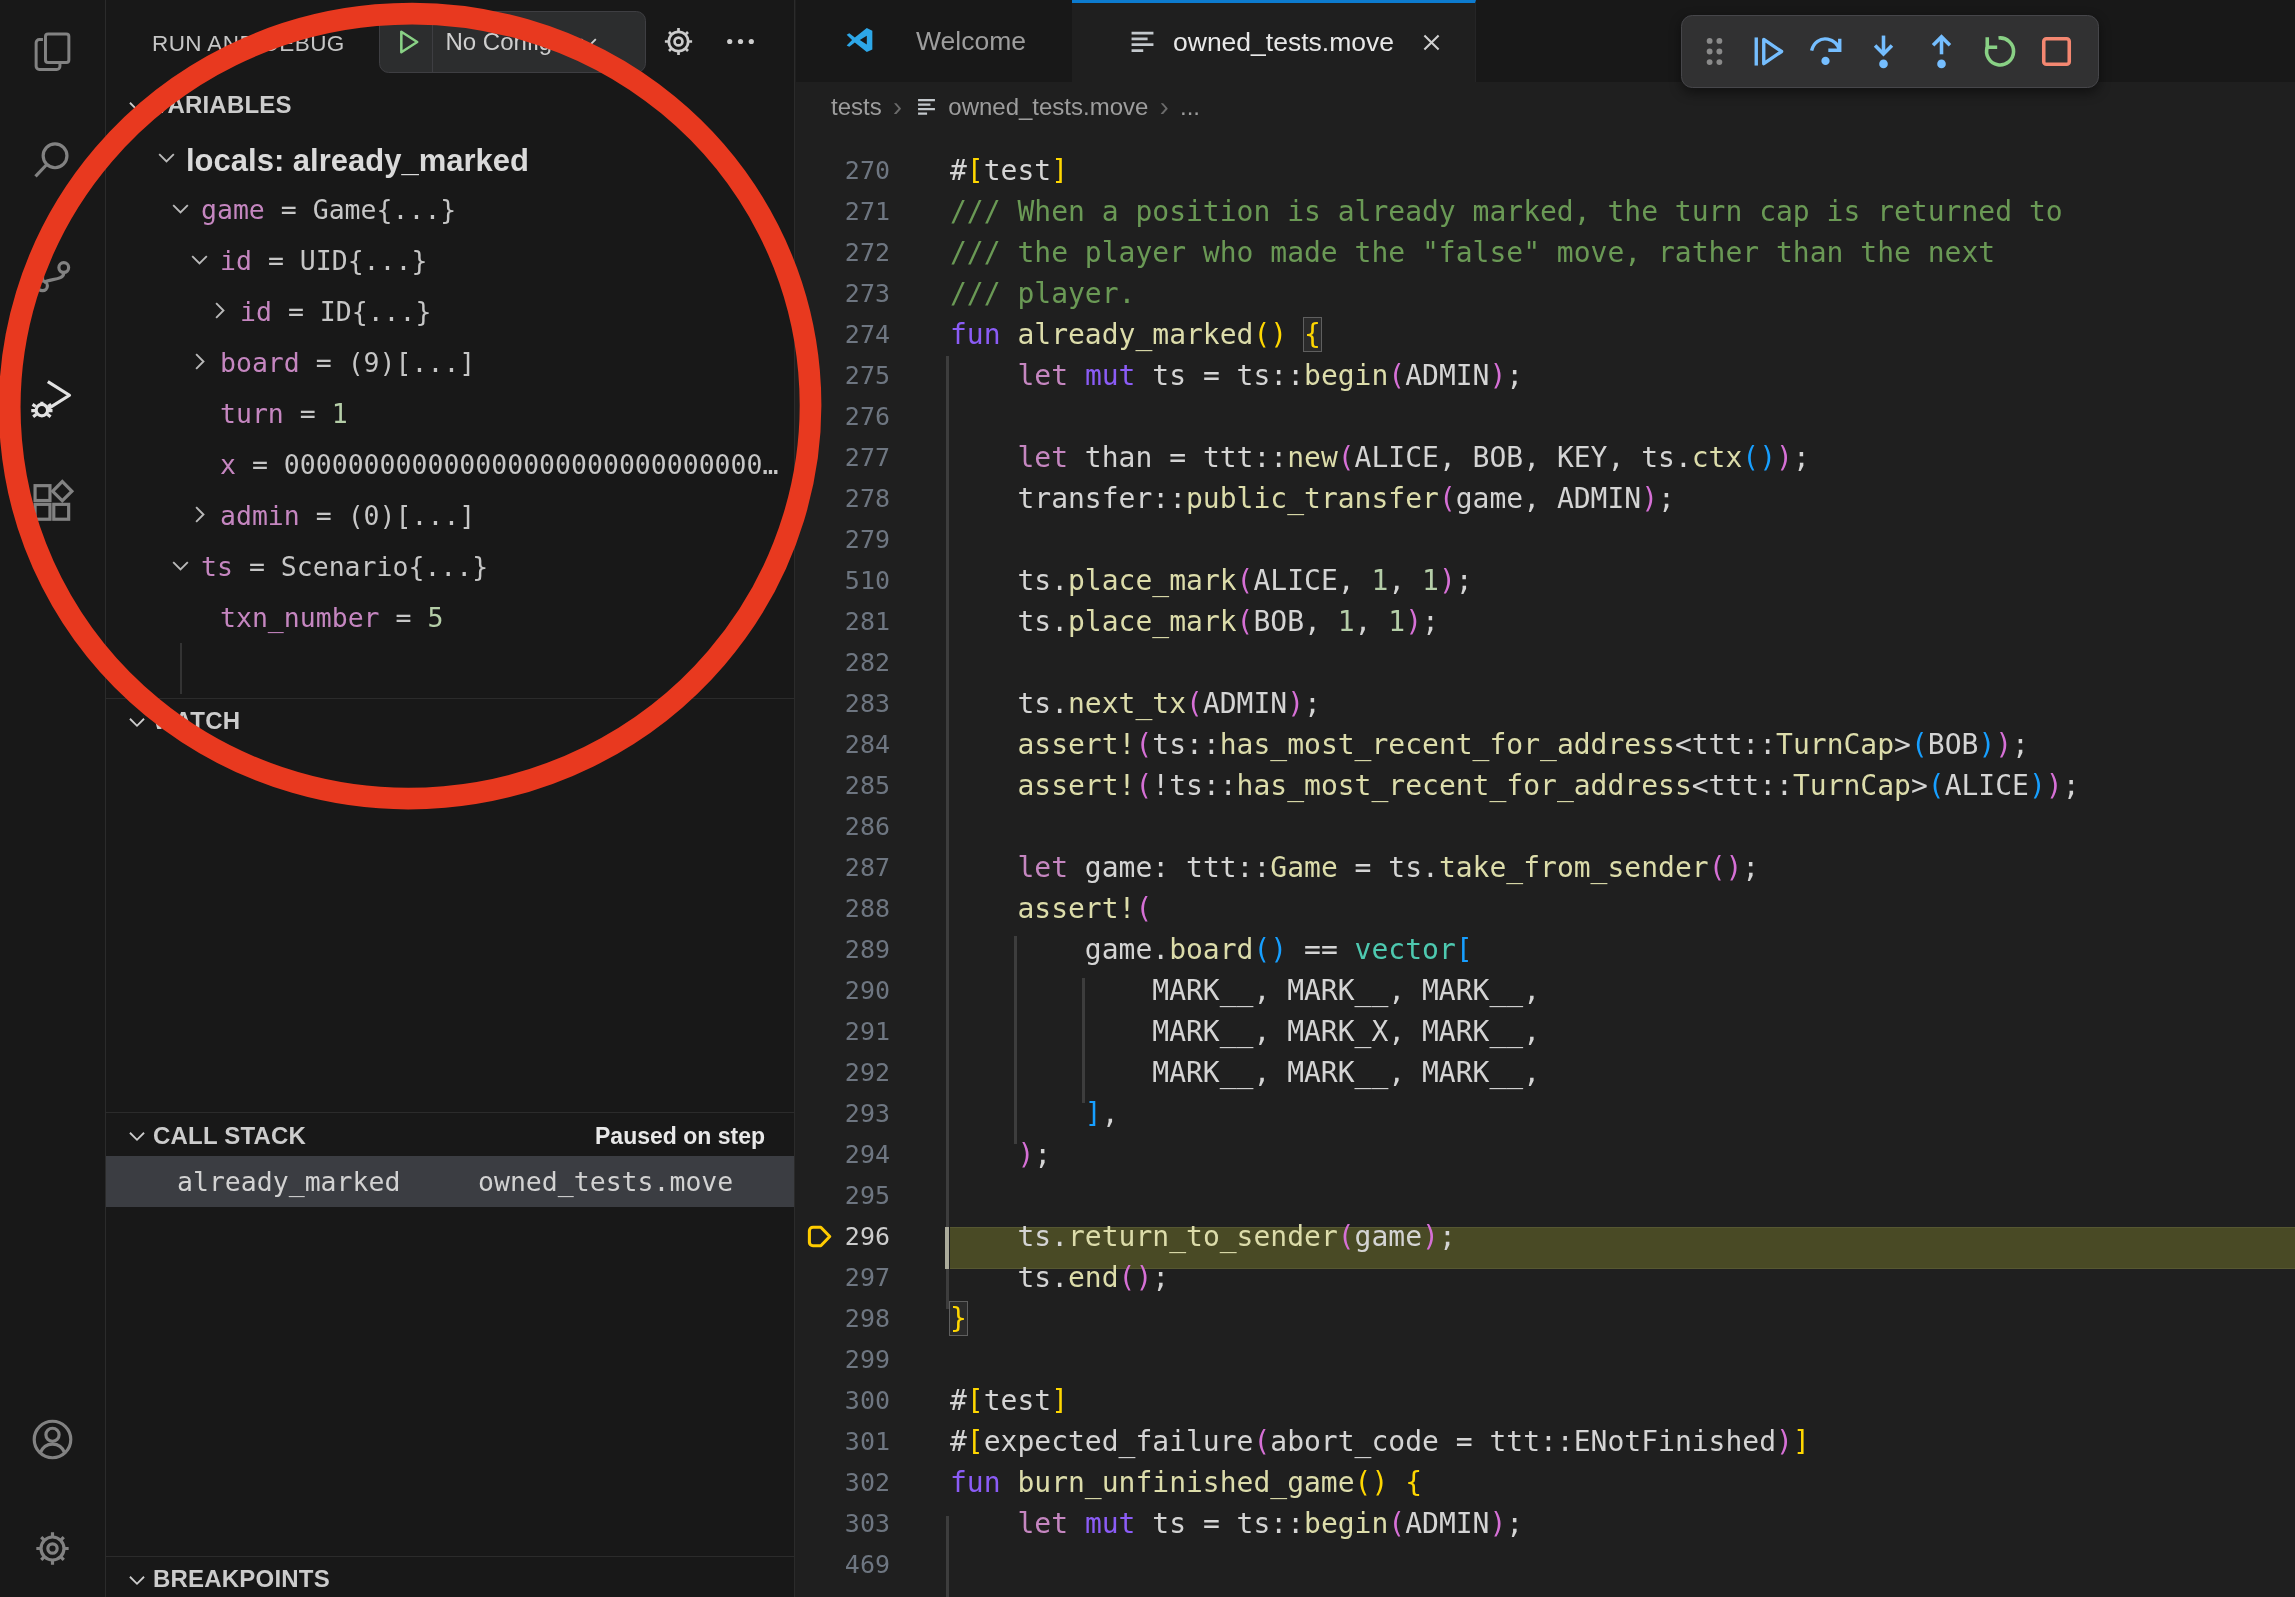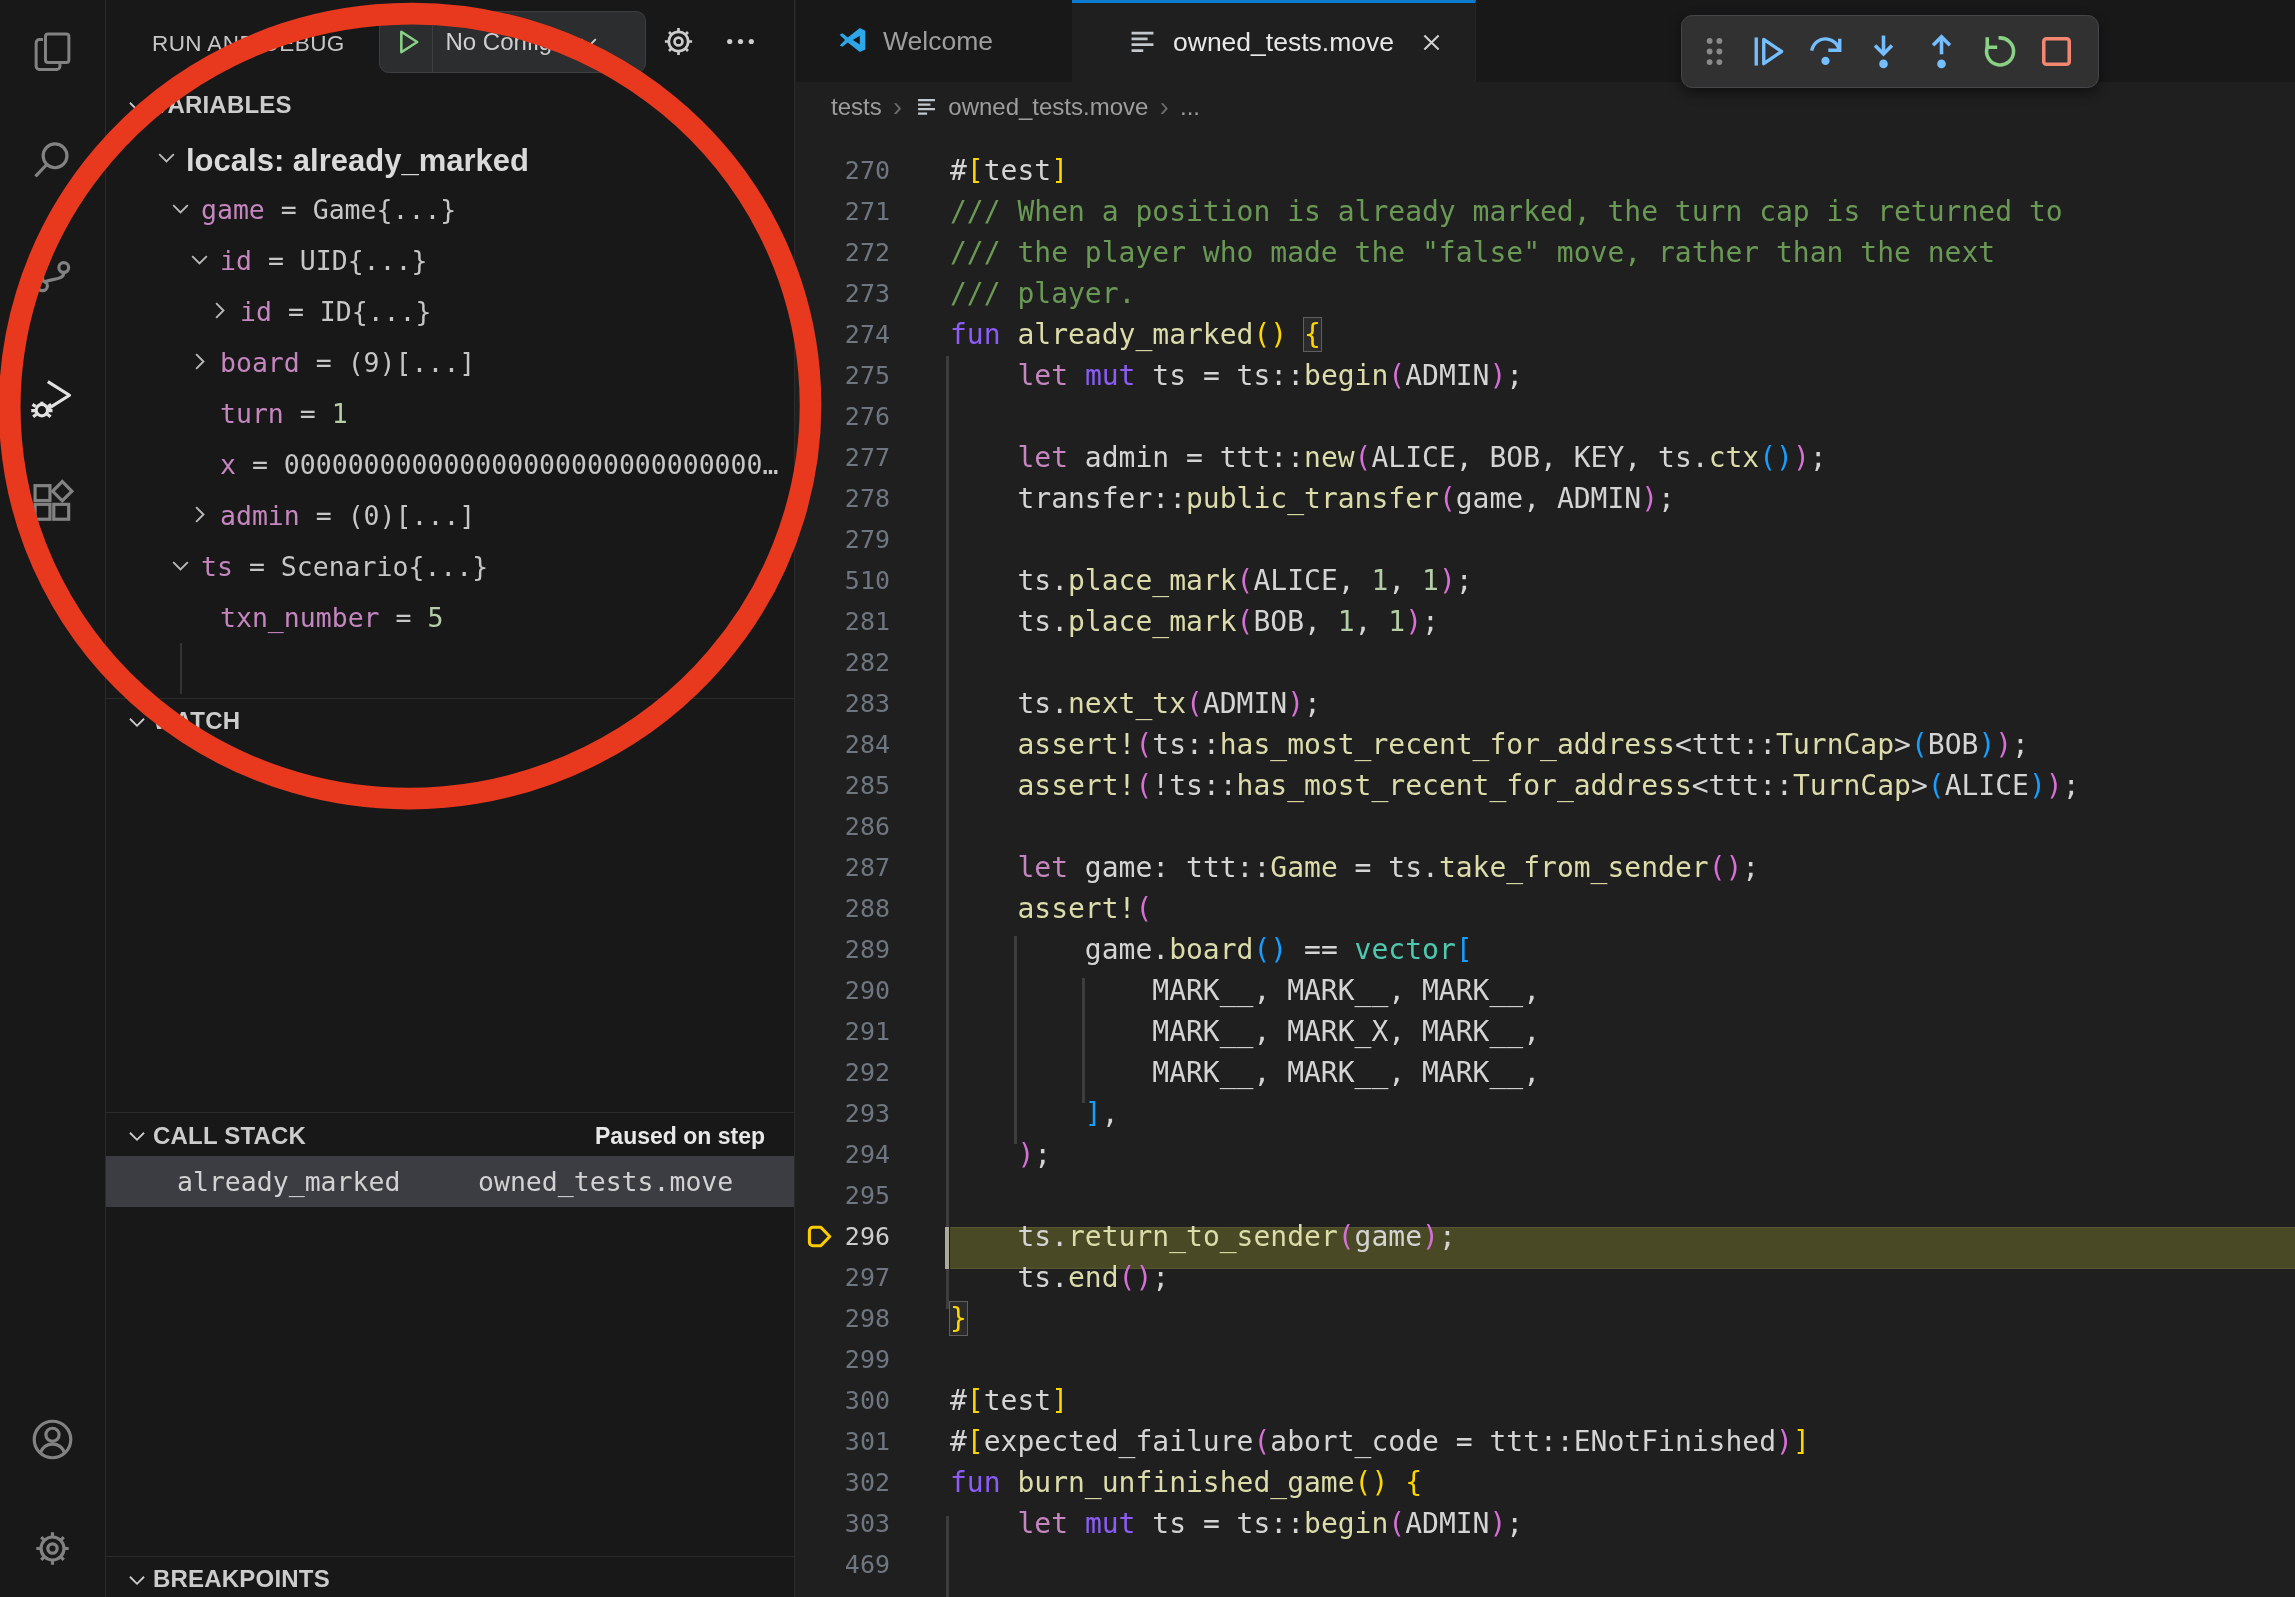--- a/index.html
+++ b/index.html
@@ -39,21 +39,21 @@
 
   #callstack-row{position:absolute;left:0;top:44px;width:688px;height:51px;background:#3b3d42;}
   #callstack-row .fnname{position:absolute;left:71px;top:9.7px;font-size:26.5px;color:#d2d2d2;font-family:"DejaVu Sans Mono",monospace;}
   #callstack-row .fnfile{position:absolute;left:372px;top:9.7px;font-size:26.5px;color:#d2d2d2;font-family:"DejaVu Sans Mono",monospace;}
   #paused-badge{position:absolute;right:29px;top:8px;font-size:23px;font-weight:700;color:#e8e8e8;}
 
   
   #editor{position:absolute;left:796px;top:0;width:1499px;height:1597px;background:#1f1f1f;}
   #tabstrip{position:absolute;left:0;top:0;width:1499px;height:82px;background:#181818;}
   .tab{position:absolute;top:0;height:82px;display:flex;align-items:center;box-sizing:border-box;border-right:0.8px solid #252526;}
-  #tab-welcome{left:12px;width:274px;background:#181818;padding-left:27px;}
+  #tab-welcome{left:19px;width:274px;background:#181818;padding-left:27px;gap:26px;}
   #tab-active{left:276px;width:404px;background:#1f1f1f;border-top:3.2px solid #0c7bcf;padding-left:53px;}
   .tab .tab-icon{width:35px;height:35px;margin-right:13px;flex:none;}
   #tab-welcome .tab-label{font-size:26.5px;color:#9d9d9d;}
   #tab-active .tab-label{font-size:26.5px;color:#e8e8e8;}
   .tab-close{width:31px;height:31px;color:#d0d0d0;margin-left:22.5px;flex:none;}
 
   #breadcrumb{position:absolute;left:0;top:82px;width:1499px;height:50px;background:#1f1f1f;display:flex;align-items:center;padding-left:35px;box-sizing:border-box;}
   #breadcrumb .bc-item{font-size:24px;color:#9d9d9d;white-space:nowrap;}
   #breadcrumb .bc-sep{font-size:27px;color:#6b6b6b;margin:0 11.3px;}
   #breadcrumb .bc-icon{width:27px;height:27px;margin-right:8px;}
@@ -354,21 +354,21 @@
         <div class="cl">
           <span class="lnum">275</span>
           <span class="ctext"><span>    </span><span class="t-c">let</span><span class="t-w"> </span><span class="t-k">mut</span><span class="t-w"> ts = ts::</span><span class="t-f">begin</span><span class="t-b2">(</span><span class="t-w">ADMIN</span><span class="t-b2">)</span><span class="t-w">;</span></span>
         </div>
         <div class="cl">
           <span class="lnum">276</span>
           <span class="ctext"></span>
         </div>
         <div class="cl">
           <span class="lnum">277</span>
-          <span class="ctext"><span>    </span><span class="t-c">let</span><span class="t-w"> admin = ttt::</span><span class="t-f">new</span><span class="t-b2">(</span><span class="t-w">ALICE, BOB, KEY, ts.</span><span class="t-f">ctx</span><span class="t-b3">()</span><span class="t-b2">)</span><span class="t-w">;</span></span>
+          <span class="ctext"><span>    </span><span class="t-c">let</span><span class="t-w"> than = ttt::</span><span class="t-f">new</span><span class="t-b2">(</span><span class="t-w">ALICE, BOB, KEY, ts.</span><span class="t-f">ctx</span><span class="t-b3">()</span><span class="t-b2">)</span><span class="t-w">;</span></span>
         </div>
         <div class="cl">
           <span class="lnum">278</span>
           <span class="ctext"><span>    </span><span class="t-w">transfer::</span><span class="t-f">public_transfer</span><span class="t-b2">(</span><span class="t-w">game, ADMIN</span><span class="t-b2">)</span><span class="t-w">;</span></span>
         </div>
         <div class="cl">
           <span class="lnum">279</span>
           <span class="ctext"></span>
         </div>
         <div class="cl">

